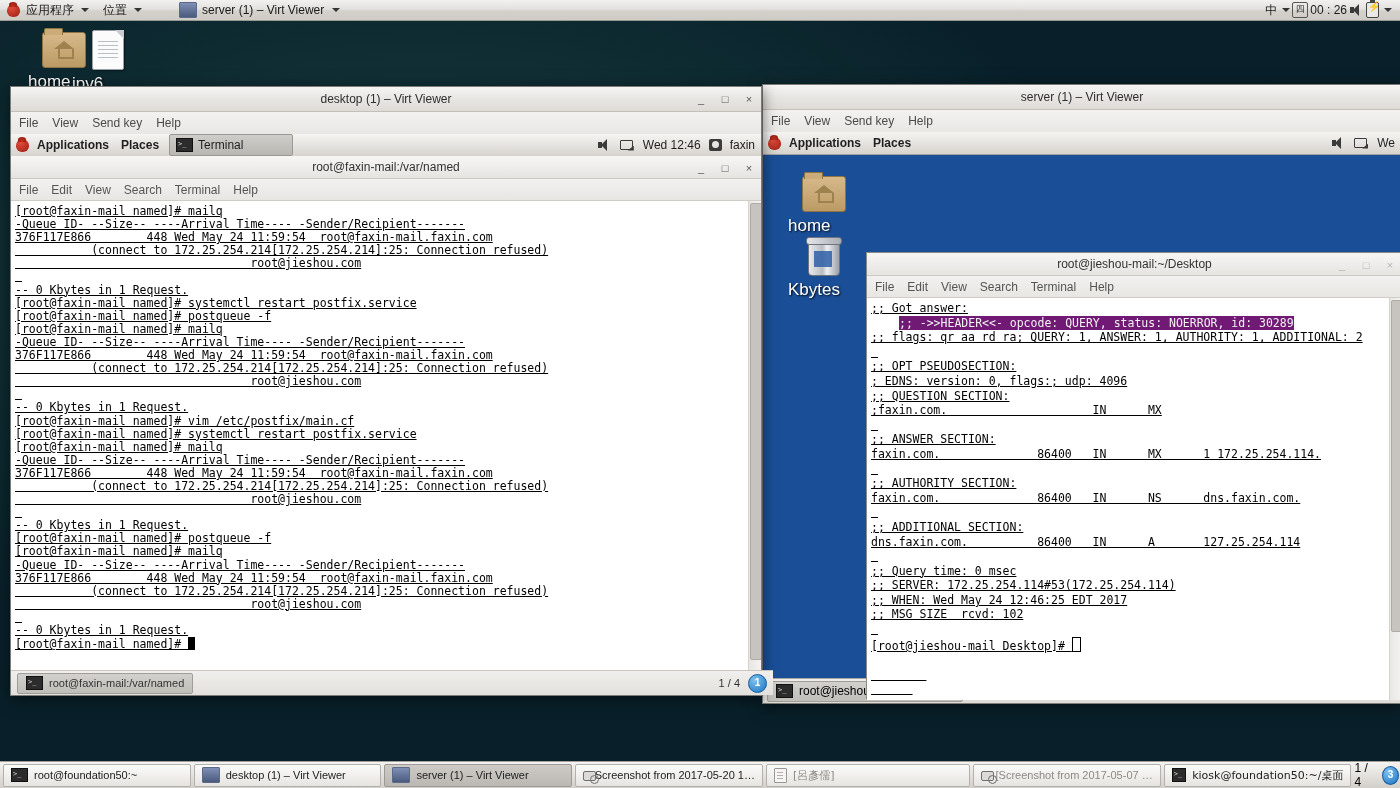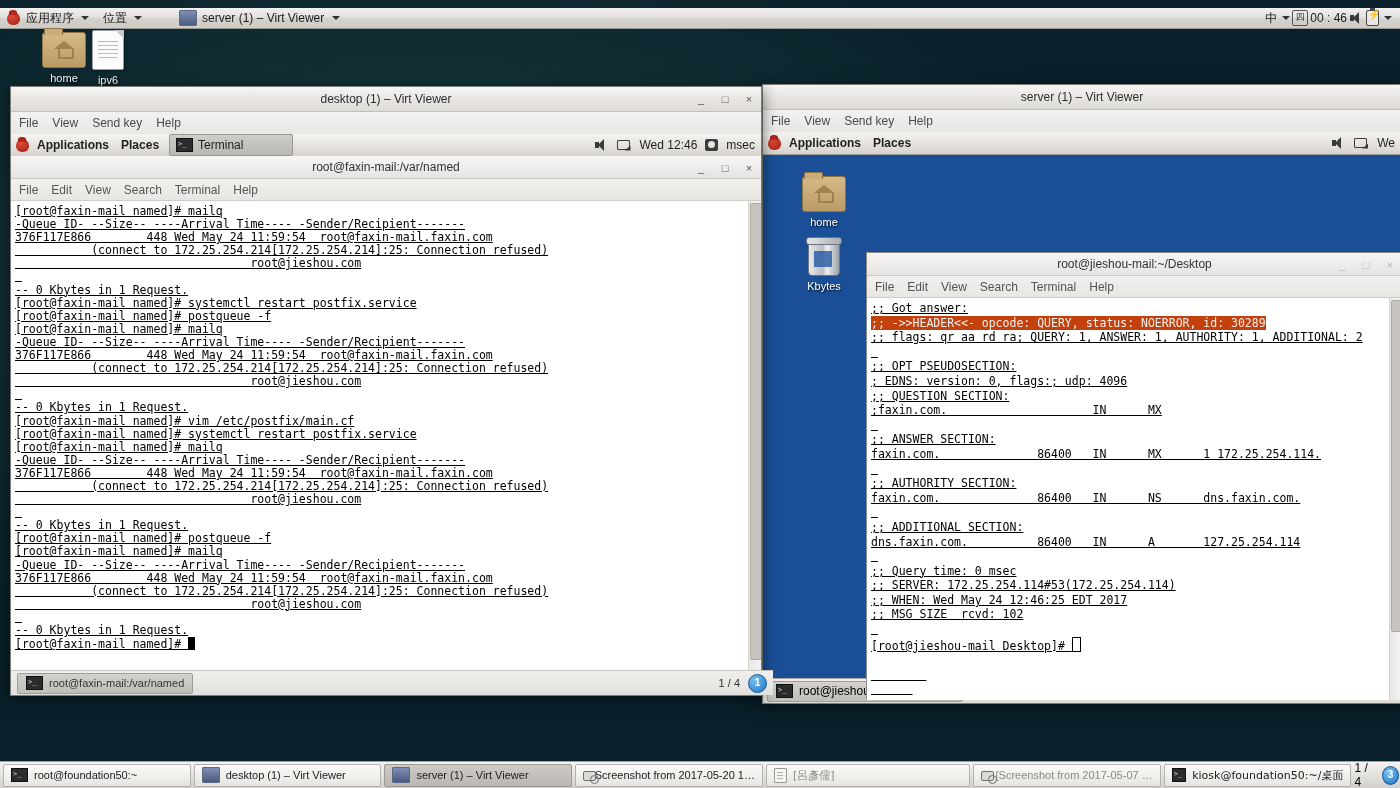--- a/index.html
+++ b/index.html
@@ -11,21 +11,21 @@
   }
   body {
     background: #0d2b2e;
     background-image:
       radial-gradient(ellipse 700px 400px at 30% 35%, #1c4549 0%, #123237 40%, #09202a 100%),
       linear-gradient(120deg, rgba(255,255,255,0.03) 0%, rgba(0,0,0,0.2) 100%);
     position: relative;
   }
   
   #top-panel {
-    position: absolute; top: 8px; left: 0; width: 1400px; height: 20px;
+    position: absolute; top: 0; left: 0; width: 1400px; height: 20px;
     background: linear-gradient(to bottom, #f2f1f0 0%, #e3e1de 45%, #d4d1cc 55%, #cfccc6 100%);
     border-bottom: 1px solid #9a9a95;
     display: flex; align-items: center;
     font-size: 12px; color: #1a1a1a;
   }
   .panel-item { display: flex; align-items: center; gap: 4px; padding: 0 7px; height: 20px; }
   .redhat-glyph {
     width: 13px; height: 13px; border-radius: 50% 50% 45% 45%;
     background: radial-gradient(circle at 35% 30%, #e24b3a, #9c1f13);
     position: relative; margin-right: 2px;
@@ -64,22 +64,22 @@
   }
   .batt {
     width: 11px; height: 14px; border: 1.5px solid #444; border-radius: 2px;
     position: relative; background: #e8e8e6;
   }
   .batt::before{ content:""; position:absolute; top:-3px; left:3px; width:5px; height:2px; background:#444;}
   .batt::after{ content:"\26A1"; position:absolute; top:-2px; left:1px; font-size:10px; color:#2a2a2a;}
 
   
   .desk-icon {
-    position: absolute; width: 72px; text-align: center; color: #fff;
-    font-size: 11px; text-shadow: 1px 1px 2px rgba(0,0,0,0.9);
+    position: absolute; width: 72px; text-align: left; color: #fff;
+    font-size: 17px; text-shadow: 1px 1px 2px rgba(0,0,0,0.9);
   }
   .folder-ico {
     width: 42px; height: 34px; margin: 0 auto 4px auto; position: relative;
     background: linear-gradient(to bottom, #d7b98a, #bb9a65);
     border: 1px solid #8e7443; border-radius: 3px;
   }
   .folder-ico::before{
     content:""; position:absolute; top:-5px; left:0px; width:18px; height:6px;
     background: linear-gradient(to bottom,#dcc characters); }
   .folder-tab{
@@ -171,21 +171,21 @@
     border-bottom:1px solid #d0cdc8; font-size:12px;color:#555;
   }
   .term-body {
     background: #ffffff; color: #000;
     font-family: "DejaVu Sans Mono", monospace;
     white-space: pre; overflow: hidden;
     position: relative;
     text-decoration: underline;
   }
   .term-line { display:block; }
-  .hl { background: #c2410c; color: #f2f2f2; display:inline-block;}
+  .hl { background: #701a75; color: #f2f2f2; display:inline-block;margin-left:28px;}
   .cursor-blk { display:inline-block; width: 7px; height: 13px; background:#000; vertical-align:-2px;}
   .cursor-hollow { display:inline-block; width: 7px; height: 13px; border:1px solid #000; vertical-align:-2px;}
 
   .vscroll {
     position:absolute; right:0; top:0; bottom:0; width: 12px;
     background: linear-gradient(to right,#e9e7e4,#f4f3f1);
     border-left: 1px solid #d5d2cd;
   }
   .vscroll .thumb{
     position:absolute; left:1px; width:10px; background:#c7c4bf; border:1px solid #aeaba6; border-radius:2px;
@@ -254,21 +254,21 @@
   </div>
   <div class="win-title">
     <span class="mini-screen"></span>
     <span>server (1) – Virt Viewer</span>
     <span class="caret-down"></span>
   </div>
   <div id="top-right">
     <span class="cjk">中</span>
     <span class="caret-down"></span>
     <span class="cal-icon cjk">四</span>
-    <span>00 : 46</span>
+    <span>00 : 26</span>
     <span class="spk"></span>
     <span class="batt"></span>
     <span class="caret-down"></span>
   </div>
 </div>
 
 <div class="desk-icon" style="left:28px; top:32px;">
   <div class="folder-ico">
     <div class="folder-tab"></div>
       <div class="house"></div>
@@ -387,21 +387,21 @@
       <span class="gp-item">Places</span>
       <span class="gp-task">
         <span class="term-mini">&gt;_</span>
         <span>Terminal</span>
       </span>
       <span class="gp-right">
         <span class="spk"></span>
         <span class="net-ico"></span>
         <span>Wed 12:46</span>
         <span class="user-ico"></span>
-        <span>msec</span>
+        <span>faxin</span>
       </span>
     </div>
 
     <div class="terminal-window" style="left:0px; top:22px; width:750px; height:516px; border:none;">
       <div class="term-title">
         <span>root@faxin-mail:/var/named</span>
         <span class="win-btns">
           <span class="wb">_</span>
           <span class="wb">□</span>
           <span class="wb">×</span>

